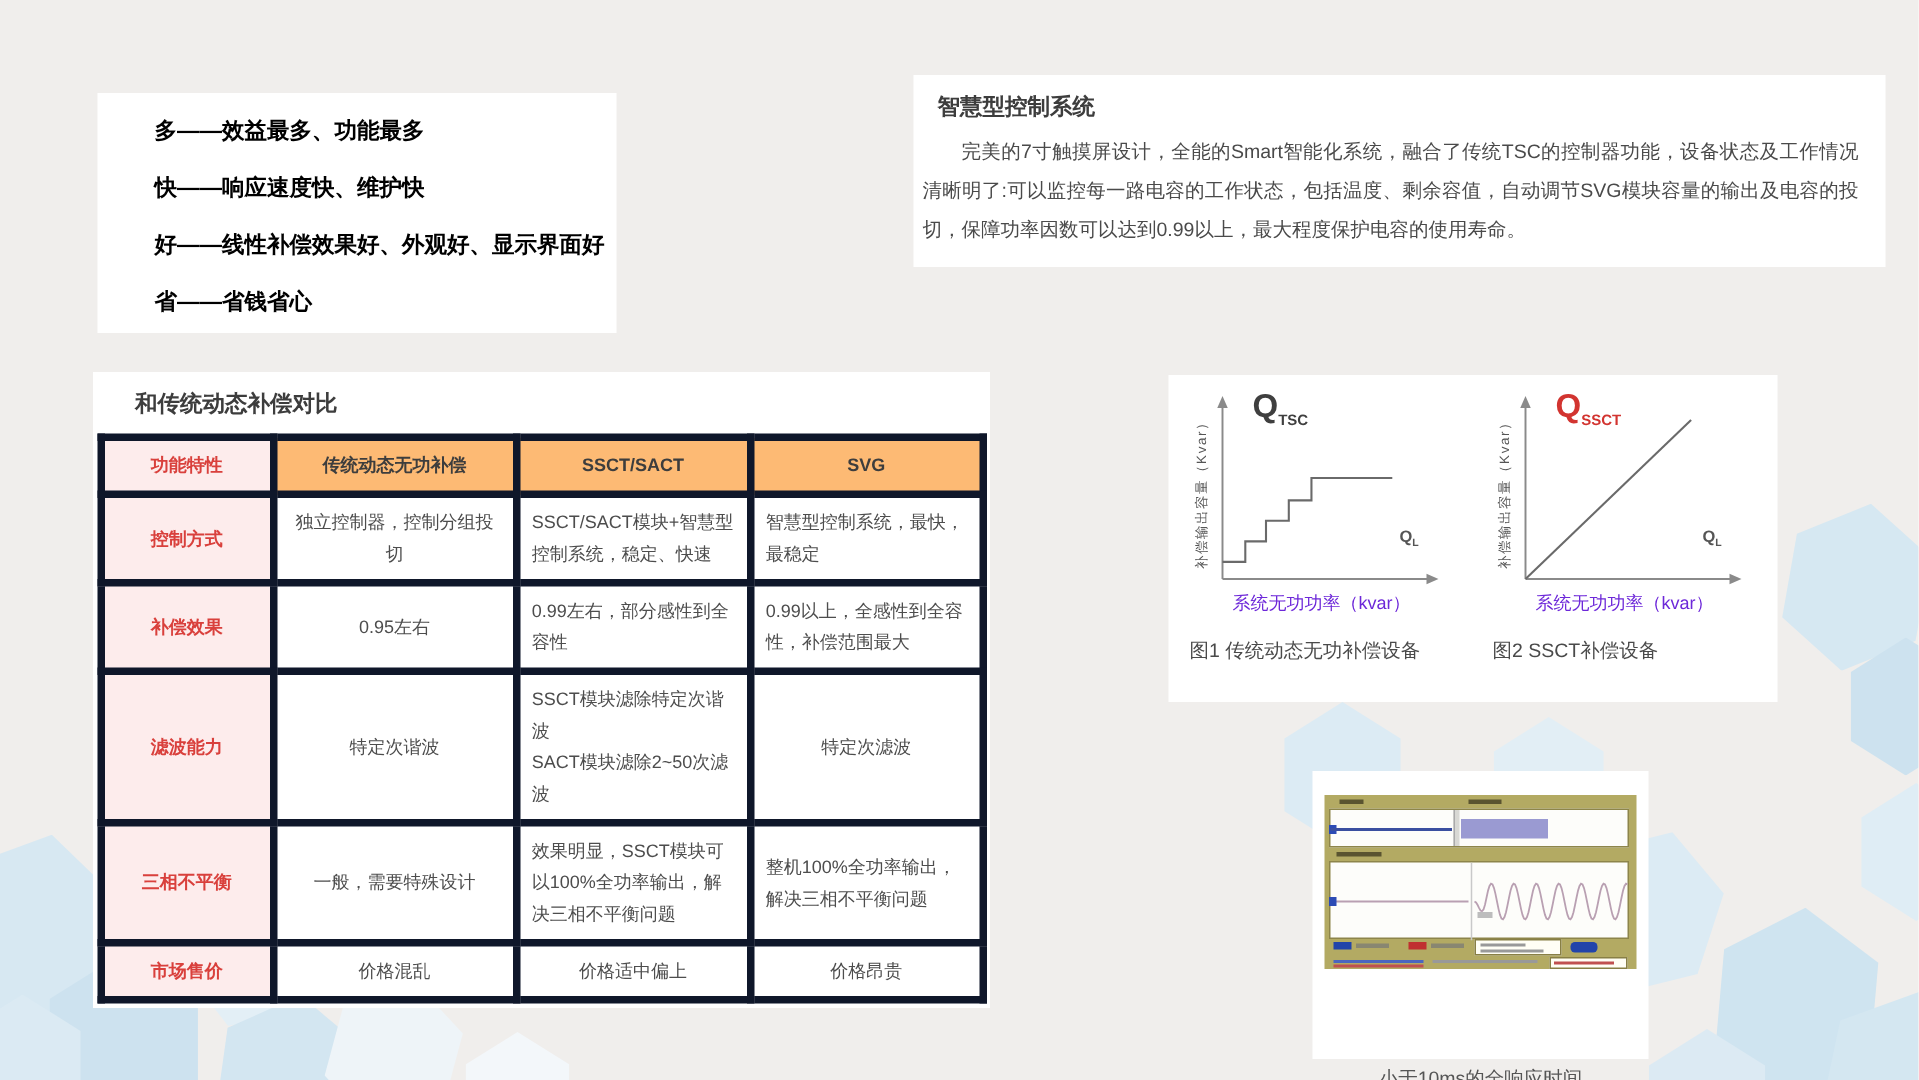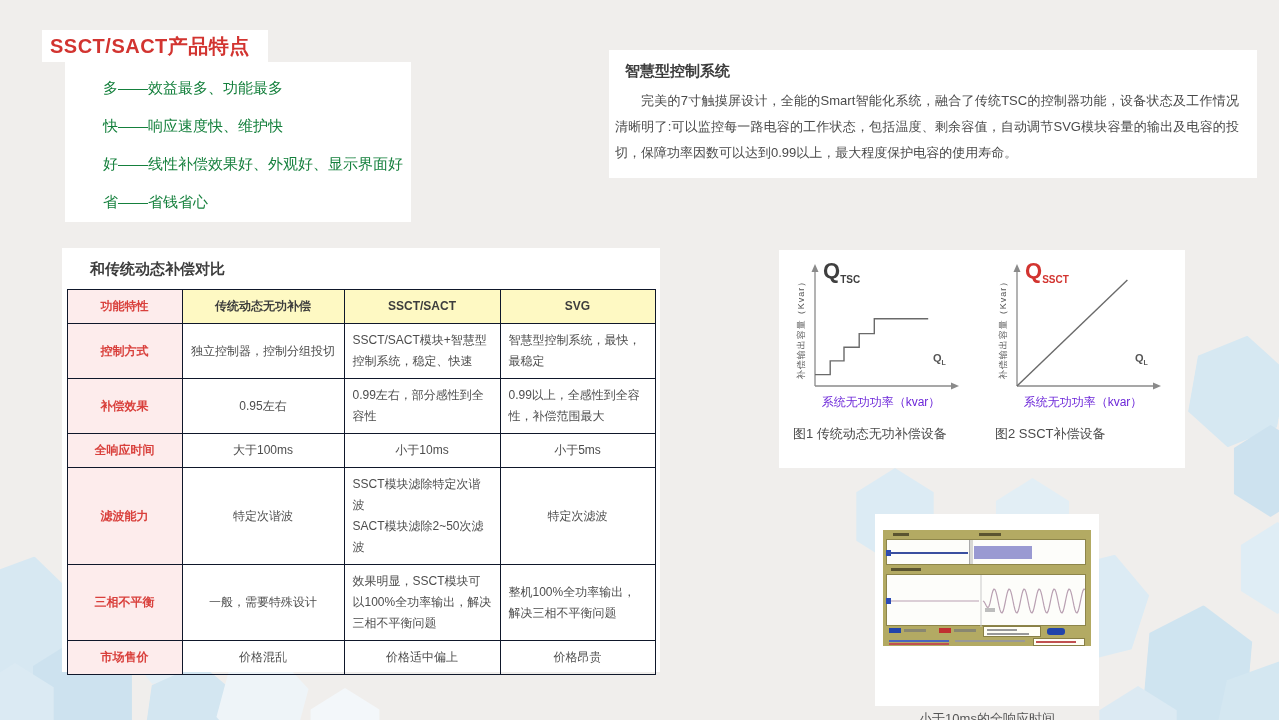--- a/index.html
+++ b/index.html
@@ -9,49 +9,49 @@
 
   
   .hex { position:absolute; clip-path:polygon(50% 0,93% 25%,93% 75%,50% 100%,7% 75%,7% 25%); z-index:0; }
 
   .card { position:absolute; background:#ffffff; z-index:1; }
 
   
   .title-card { left:42px; top:30px; width:226px; height:32px; line-height:32px; padding-left:8px; }
   .title-card h1 { font-size:20px; font-weight:bold; color:#d23430; letter-spacing:0.5px; }
   .features-card { left:65px; top:62px; width:346px; height:160px; padding:7px 0 0 38px; }
-  .feature-line { height:38px; line-height:38px; font-size:15px; font-weight:normal; color:#15803d; }
+  .feature-line { height:38px; line-height:38px; font-size:15px; font-weight:bold; color:#000000; }
 
   
   .smart-card { left:609px; top:50px; width:648px; height:128px; }
   .smart-card h2 { font-size:15px; font-weight:bold; color:#3d3d3d; padding:12px 0 0 16px; }
   .smart-card p { font-size:13px; color:#4a4a4a; line-height:26px; text-align:justify; padding:7px 18px 0 6px; text-indent:2em; }
 
   
   .table-card { left:62px; top:248px; width:598px; height:424px; }
   .table-card h2 { font-size:15px; font-weight:bold; color:#3d3d3d; padding:12px 0 10px 28px; }
   table.cmp { border-collapse:collapse; margin:0 auto; width:588px; table-layout:fixed; }
   table.cmp col.c0 { width:115px; } table.cmp col.c1 { width:162px; }
   table.cmp col.c2 { width:156px; } table.cmp col.c3 { width:155px; }
-  table.cmp td, table.cmp th { border:1px solid #0f172a; font-size:12px; padding:6px 8px; line-height:21px; text-align:center; vertical-align:middle; }
+  table.cmp td, table.cmp th { border:5px solid #0f172a; font-size:12px; padding:6px 8px; line-height:21px; text-align:center; vertical-align:middle; }
   table.cmp td { color:#4d4d4d; white-space:pre-line; }
   table.cmp td.feat, table.cmp th.feat { background:#fdecec; color:#d9403c; font-weight:bold; }
-  table.cmp th { color:#3d3d3d; font-weight:bold; background:#fef9c3; }
+  table.cmp th { color:#3d3d3d; font-weight:bold; background:#fdba74; }
   table.cmp td.long { text-align:left; }
 
   
   .charts-card { left:779px; top:250px; width:406px; height:218px; }
   .figure { position:absolute; top:8px; width:180px; }
   .figure.f1 { left:12px; } .figure.f2 { left:214px; }
   .figure svg { display:block; }
   .figure .axis { stroke:#8a8a8a; stroke-width:1.3; fill:none; }
   .figure .arrow { fill:#8a8a8a; }
   .figure .series { fill:none; stroke:#6a6a6a; stroke-width:1.4; }
   .figure .ylab { font-size:9px; fill:#555; letter-spacing:1px; }
-  .qlegend { position:absolute; left:32px; top:0; font-weight:bold; font-size:22px; color:#3f3f3f; }
+  .qlegend { position:absolute; left:44px; top:0; font-weight:bold; font-size:22px; color:#3f3f3f; }
   .qlegend sub { font-size:10px; font-weight:bold; }
   .qend { position:absolute; left:142px; top:94px; font-size:11px; font-weight:bold; color:#555; }
   .qend sub { font-size:7px; }
   .xlab { font-size:12px; color:#6d28d9; text-align:center; width:180px; margin-top:-14px; }
   .figcap { font-size:13px; color:#4a4a4a; margin-top:14px; padding-left:2px; }
 
   
   .scope-card { left:875px; top:514px; width:224px; height:192px; }
   .scope { position:absolute; left:8px; top:16px; width:208px; height:116px; background:#b3aa63; }
   .scope .bar-mark { position:absolute; background:#5a5430; }
@@ -87,23 +87,20 @@
   <div class="hex" style="left:1185px;top:335px;width:105px;height:113px;background:#d6e8f2;transform:rotate(10deg);"></div>
   <div class="hex" style="left:1228px;top:425px;width:85px;height:92px;background:#cde2ef;"></div>
   <div class="hex" style="left:850px;top:468px;width:90px;height:97px;background:#dcebf4;"></div>
   <div class="hex" style="left:990px;top:478px;width:85px;height:92px;background:#e2eef5;"></div>
   <div class="hex" style="left:1045px;top:552px;width:105px;height:113px;background:#dcebf4;transform:rotate(18deg);"></div>
   <div class="hex" style="left:1138px;top:605px;width:120px;height:129px;background:#cfe4f0;transform:rotate(5deg);"></div>
   <div class="hex" style="left:1235px;top:522px;width:85px;height:92px;background:#dfedf5;"></div>
   <div class="hex" style="left:1212px;top:660px;width:110px;height:118px;background:#d4e7f1;transform:rotate(12deg);"></div>
   <div class="hex" style="left:1093px;top:686px;width:90px;height:97px;background:#dceaf3;"></div>
 
-  <div class="card title-card">
-    <h1>SSCT/SACT产品特点</h1>
-  </div>
 
   <div class="card features-card">
     <div class="feature-line">多——效益最多、功能最多</div>
     <div class="feature-line">快——响应速度快、维护快</div>
     <div class="feature-line">好——线性补偿效果好、外观好、显示界面好</div>
     <div class="feature-line">省——省钱省心</div>
   </div>
 
   <div class="card smart-card">
     <h2>智慧型控制系统</h2>
@@ -132,26 +129,20 @@
             <td class="feat">控制方式</td>
             <td>独立控制器，控制分组投切</td>
             <td class="long">SSCT/SACT模块+智慧型控制系统，稳定、快速</td>
             <td class="long">智慧型控制系统，最快，最稳定</td>
           </tr>
           <tr>
             <td class="feat">补偿效果</td>
             <td>0.95左右</td>
             <td class="long">0.99左右，部分感性到全容性</td>
             <td class="long">0.99以上，全感性到全容性，补偿范围最大</td>
-          </tr>
-          <tr>
-            <td class="feat">全响应时间</td>
-            <td>大于100ms</td>
-            <td>小于10ms</td>
-            <td>小于5ms</td>
           </tr>
           <tr>
             <td class="feat">滤波能力</td>
             <td>特定次谐波</td>
             <td class="long">SSCT模块滤除特定次谐波
 SACT模块滤除2~50次滤波</td>
             <td>特定次滤波</td>
           </tr>
           <tr>
             <td class="feat">三相不平衡</td>

